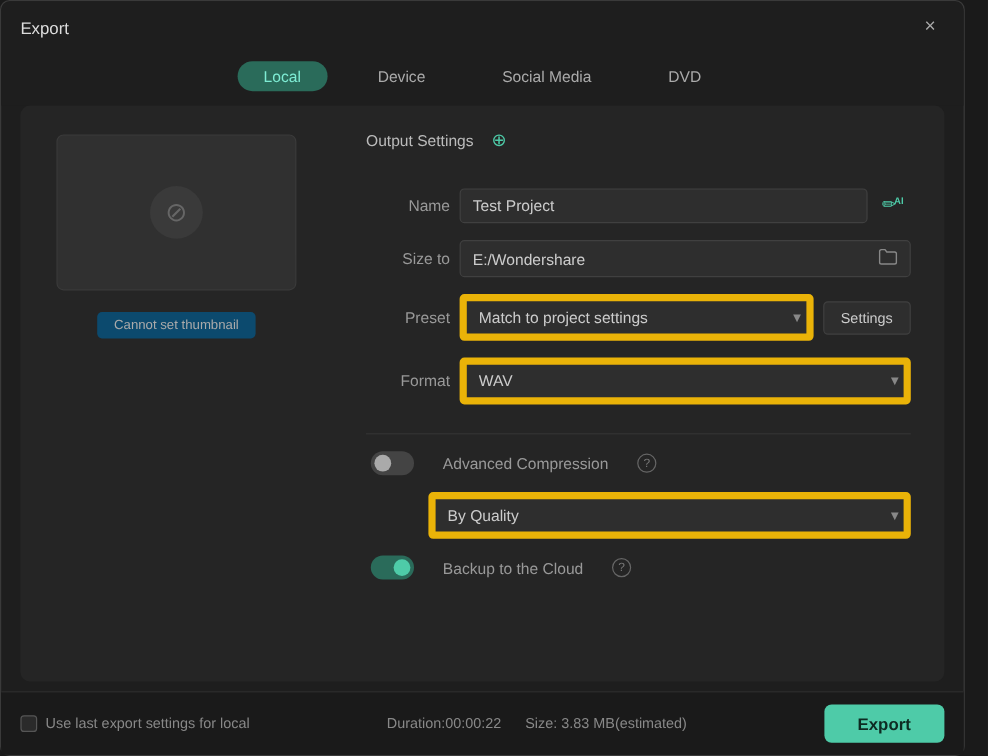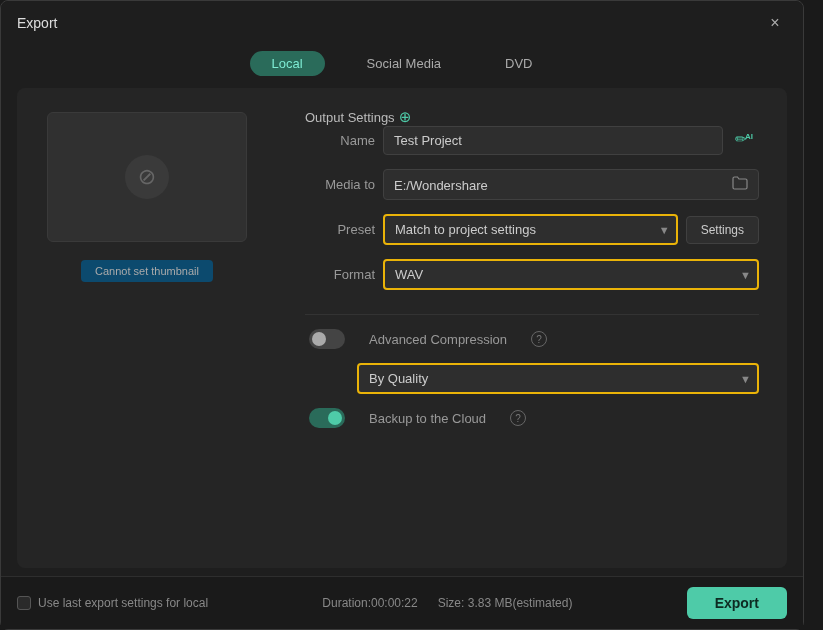--- a/index.html
+++ b/index.html
@@ -141,22 +141,22 @@
       display: flex;
       flex-direction: column;
       gap: 0;
     }
 
     .section-title {
       font-size: 13px;
       color: #bbb;
       display: flex;
       align-items: center;
-      gap: 4px;
-      margin-bottom: 0;
+      gap: 15px;
+      margin-bottom: 31px;
     }
 
     .settings-icon {
       color: #4ecba8;
       font-size: 15px;
     }
 
     .form-row {
       display: flex;
       align-items: center;
@@ -214,21 +214,21 @@
       font-size: 14px;
     }
 
     .select-wrapper {
       flex: 1;
       position: relative;
     }
     .form-select {
       width: 100%;
       background: #2e2e2e;
-      border: 2px solid #eab308;
+      border: 6px solid #eab308;
       border-radius: 4px;
       color: #ccc;
       font-size: 13px;
       padding: 6px 28px 6px 10px;
       appearance: none;
       outline: none;
       cursor: pointer;
     }
     .select-arrow {
       position: absolute;
@@ -374,20 +374,21 @@
 
 <div class="window">
 
   <div class="title-bar">
     <span class="title-bar-title">Export</span>
     <button class="close-btn">×</button>
   </div>
 
   <div class="tab-bar">
     <button class="tab active">Local</button>
+    <button class="tab">Device</button>
     <button class="tab">Social Media</button>
     <button class="tab">DVD</button>
   </div>
 
   <div class="content-area">
     <div class="main-panel">
 
       <div class="preview-panel">
         <div class="thumbnail-box">
           <div class="thumbnail-icon">
@@ -409,21 +410,21 @@
           <input class="form-input" type="text" value="Test Project" style="">
           <button class="ai-btn" title="AI rename">
             <svg width="20" height="18" viewBox="0 0 20 18" fill="none" xmlns="http://www.w3.org/2000/svg">
               <text x="0" y="14" font-size="14" fill="#4ecba8">✏</text>
               <text x="10" y="9" font-size="8" fill="#4ecba8" font-weight="bold">AI</text>
             </svg>
           </button>
         </div>
 
         <div class="form-row">
-          <span class="form-label">Media to</span>
+          <span class="form-label">Size to</span>
           <div class="path-row">
             <span class="path-text">E:/Wondershare</span>
             <button class="folder-btn">
               <svg width="16" height="14" viewBox="0 0 16 14" fill="none">
                 <path d="M1 2.5C1 1.67 1.67 1 2.5 1H5.5L7 3H13.5C14.33 3 15 3.67 15 4.5V11.5C15 12.33 14.33 13 13.5 13H2.5C1.67 13 1 12.33 1 11.5V2.5Z" stroke="#888" stroke-width="1.2" fill="none"></path>
               </svg>
             </button>
           </div>
         </div>
 

